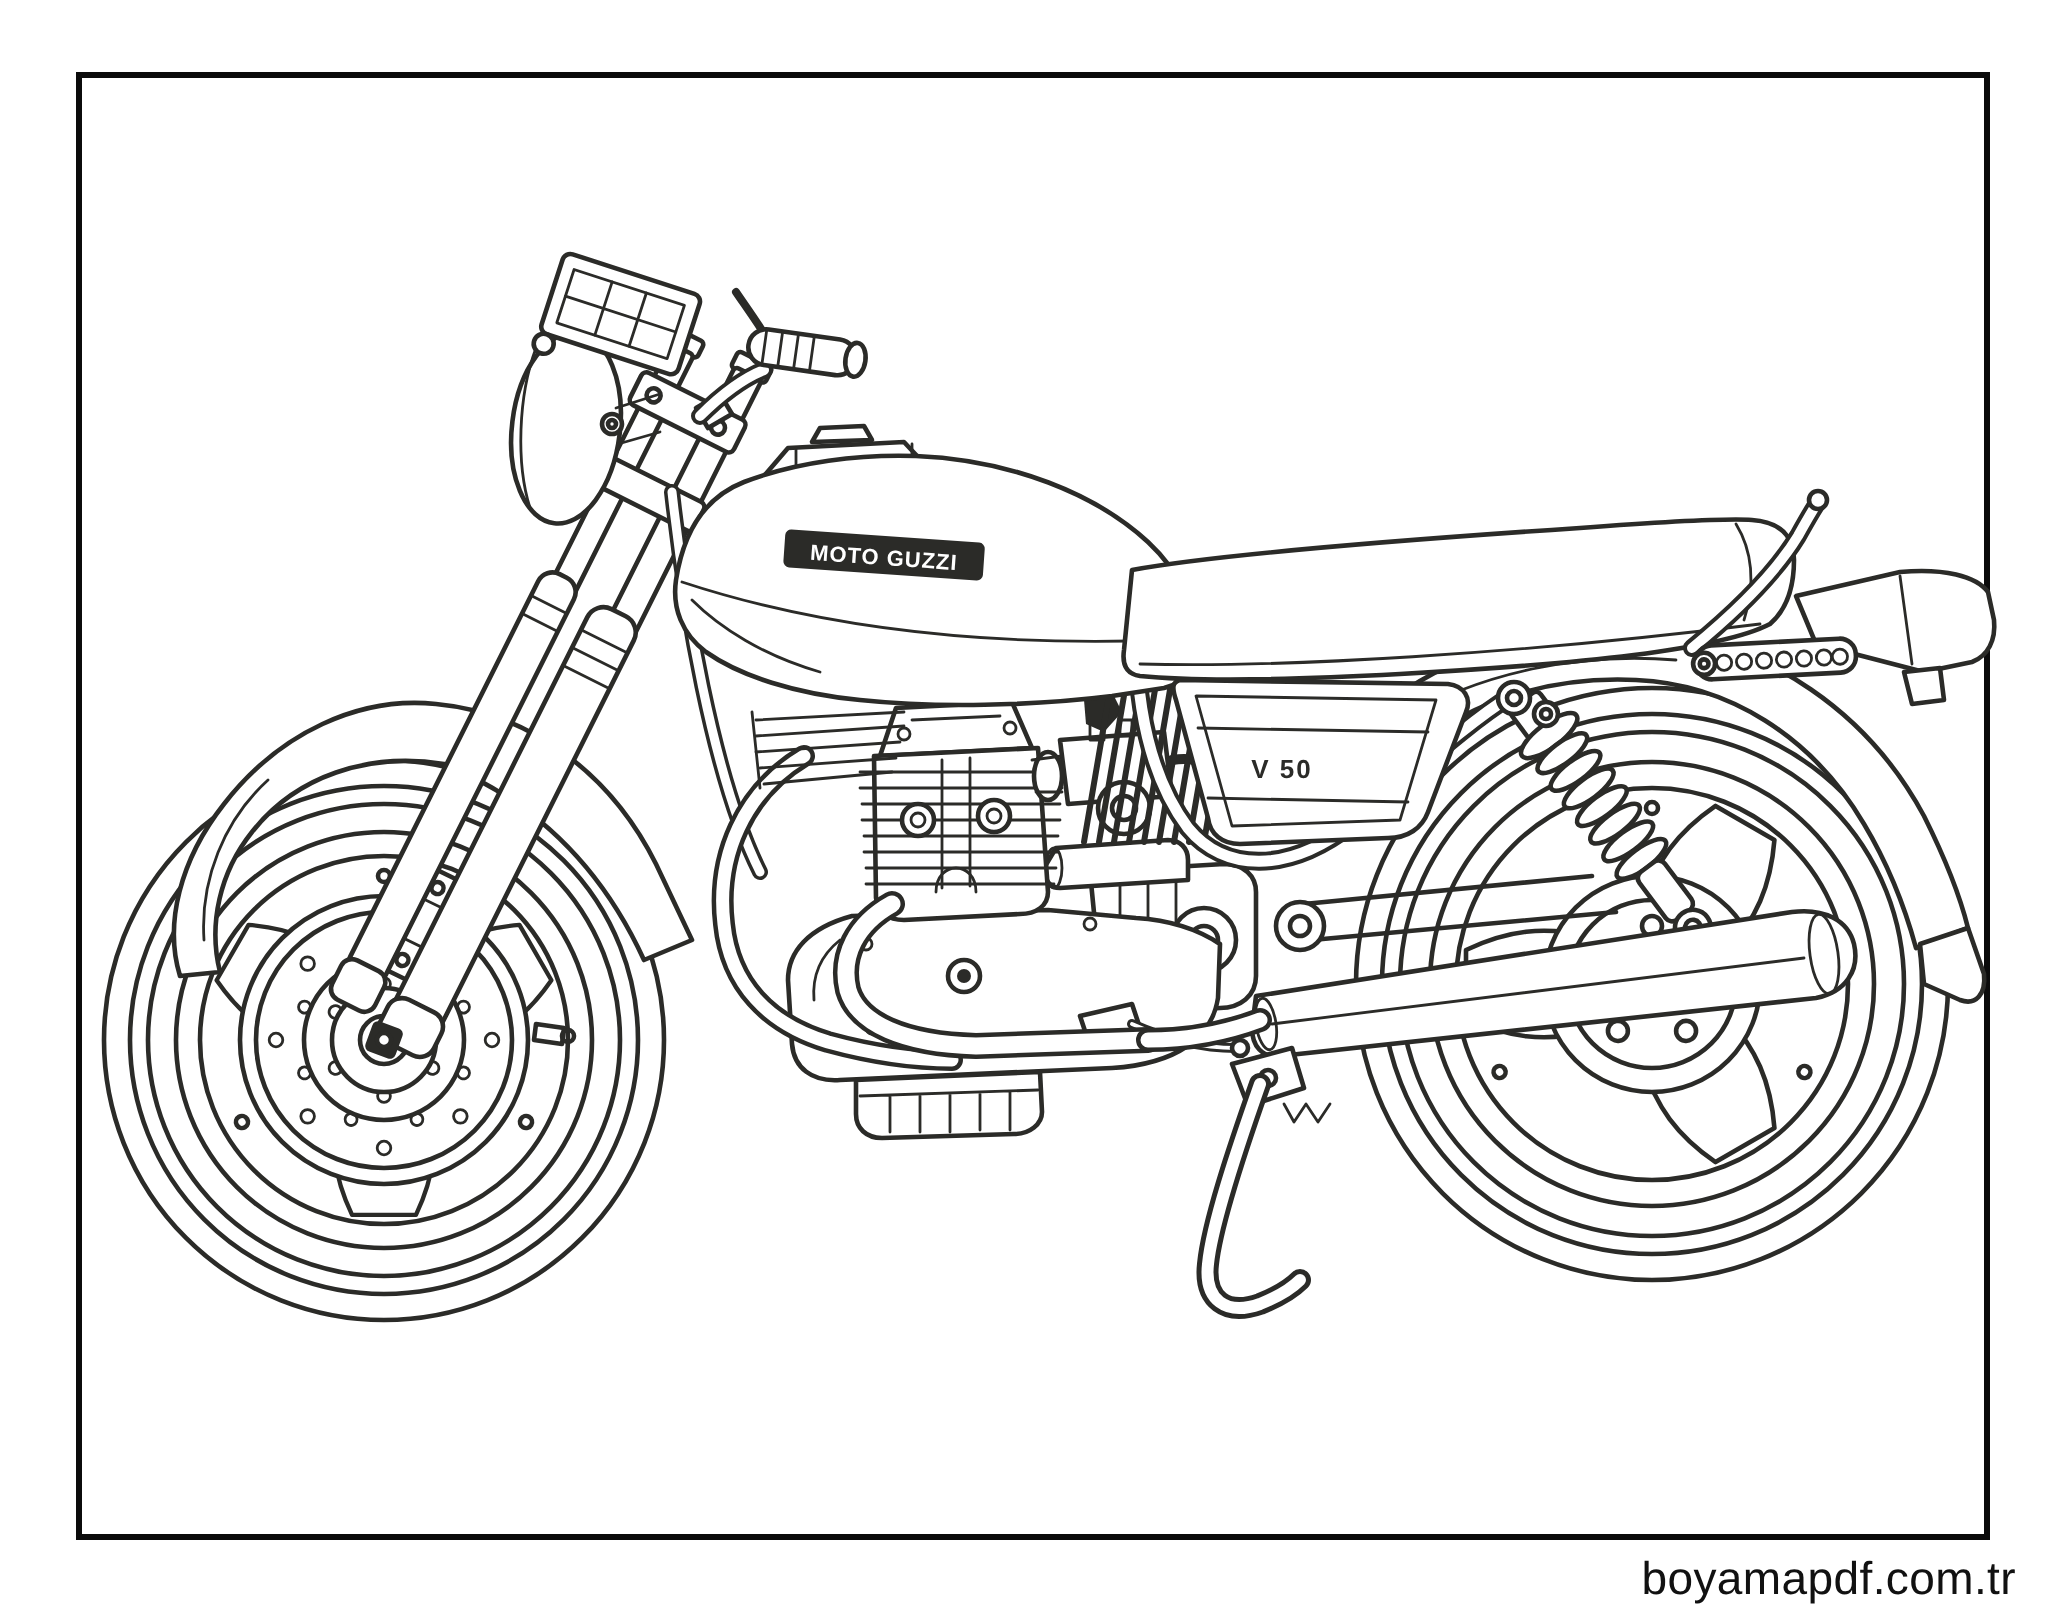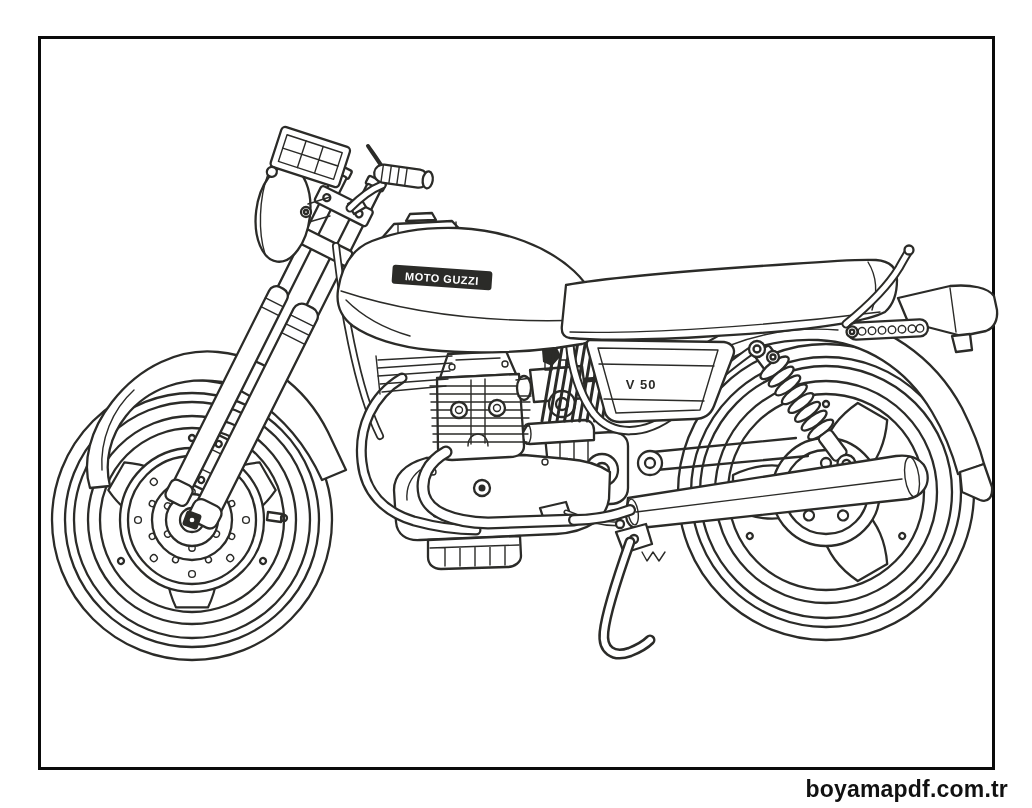--- a/index.html
+++ b/index.html
@@ -2,21 +2,21 @@
 <html><head>
 <meta charset="utf-8">
 <style>
   html,body{margin:0;padding:0;background:#ffffff;}
   .page{position:relative;width:1032px;height:808px;background:#ffffff;overflow:hidden;
         font-family:"Liberation Sans", sans-serif;}
   .frame{position:absolute;left:38px;top:36px;width:957px;height:734px;
          border:3px solid #0b0b0b;box-sizing:border-box;background:transparent;}
   .art{position:absolute;left:0;top:0;width:1032px;height:808px;}
   .watermark{position:absolute;right:24px;top:776px;font-size:23px;color:#111111;
-             letter-spacing:0.2px;font-weight:bold;}
+             letter-spacing:0.2px;}
   
   .ln{fill:none;stroke:#2b2b28;stroke-width:2.3;stroke-linecap:round;stroke-linejoin:round;}
   .tn{fill:none;stroke:#2b2b28;stroke-width:1.4;stroke-linecap:round;stroke-linejoin:round;}
   .wh{fill:#ffffff;stroke:#2b2b28;stroke-width:2.3;stroke-linecap:round;stroke-linejoin:round;}
   .dk{fill:#2b2b28;stroke:none;}
   .to{fill:none;stroke:#2b2b28;stroke-linecap:round;stroke-linejoin:round;}
   .ti{fill:none;stroke:#ffffff;stroke-linecap:round;stroke-linejoin:round;}
   .badge-text{font-family:"Liberation Sans", sans-serif;font-weight:bold;}
 </style>
 </head>

